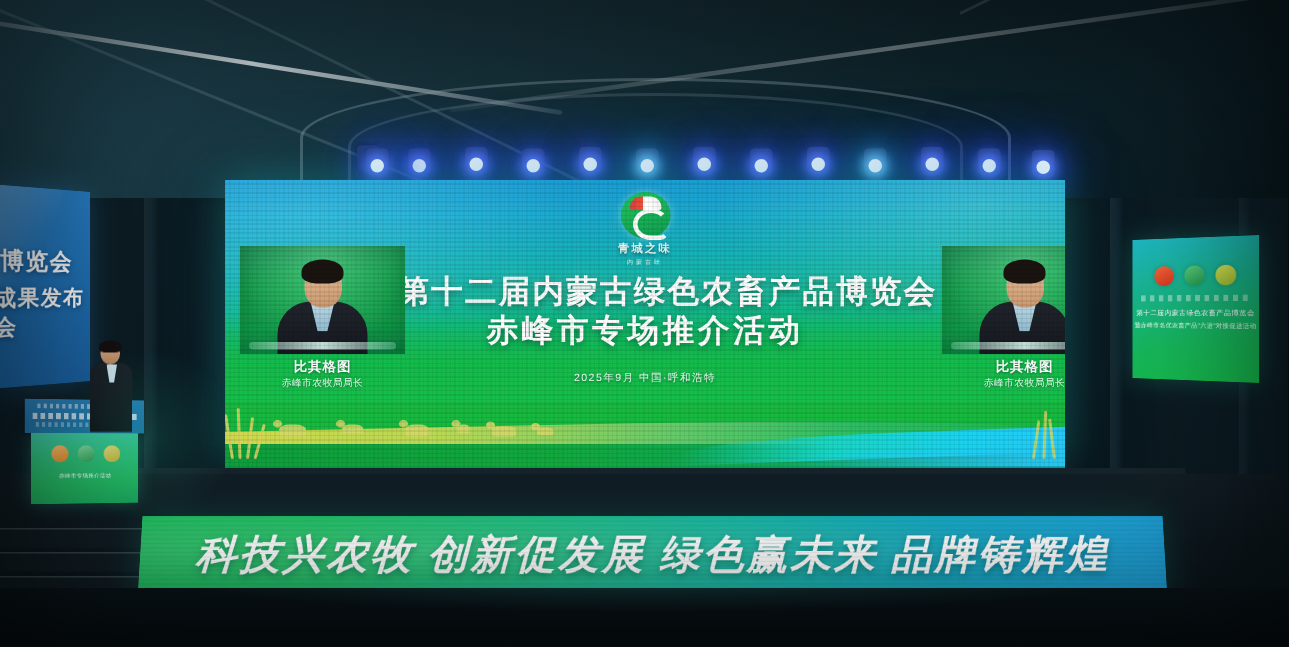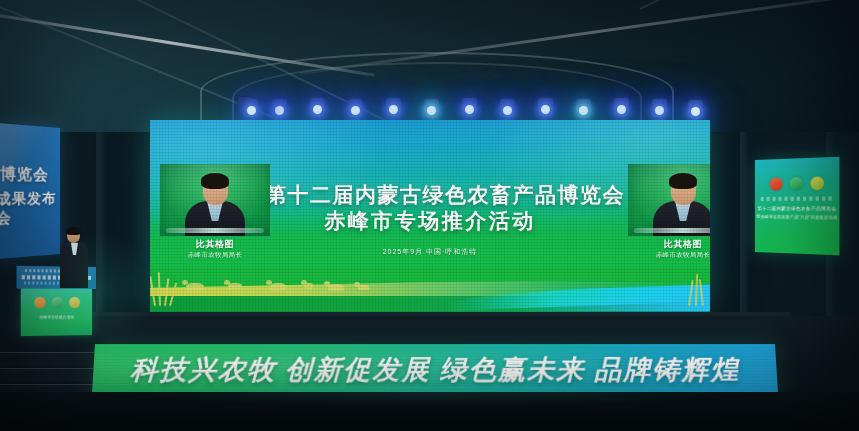--- a/index.html
+++ b/index.html
@@ -296,20 +296,28 @@
       <div class="animal" style="left:208px;width:11px;height:5px;bottom:22px;"></div>
       <div class="wheat" style="left:4px;height:30px;transform:rotate(-9deg);"></div>
       <div class="wheat" style="left:9px;height:34px;transform:rotate(-2deg);"></div>
       <div class="wheat" style="left:14px;height:28px;transform:rotate(7deg);"></div>
       <div class="wheat" style="left:19px;height:24px;transform:rotate(15deg);"></div>
       <div class="wheat" style="left:538px;height:26px;transform:rotate(8deg);opacity:.8;"></div>
       <div class="wheat" style="left:545px;height:32px;transform:rotate(2deg);opacity:.8;"></div>
       <div class="wheat" style="left:552px;height:27px;transform:rotate(-7deg);opacity:.8;"></div>
     </div>
 
+    <div class="logo">
+      <div class="logo-mark">
+        <div class="cap"></div>
+        <div class="swirl"></div>
+      </div>
+      <div class="logo-cn">青城之味</div>
+      <div class="logo-sub">内蒙古味</div>
+    </div>
 
     <div class="ctr">
       <div class="t-main">第十二届内蒙古绿色农畜产品博览会</div>
       <div class="t-main2">赤峰市专场推介活动</div>
       <div class="t-date">2025年9月  中国·呼和浩特</div>
     </div>
 
     <div class="portrait" style="left:10px;top:44px;">
       <div class="pv">
         <div class="pv-bg"></div>

